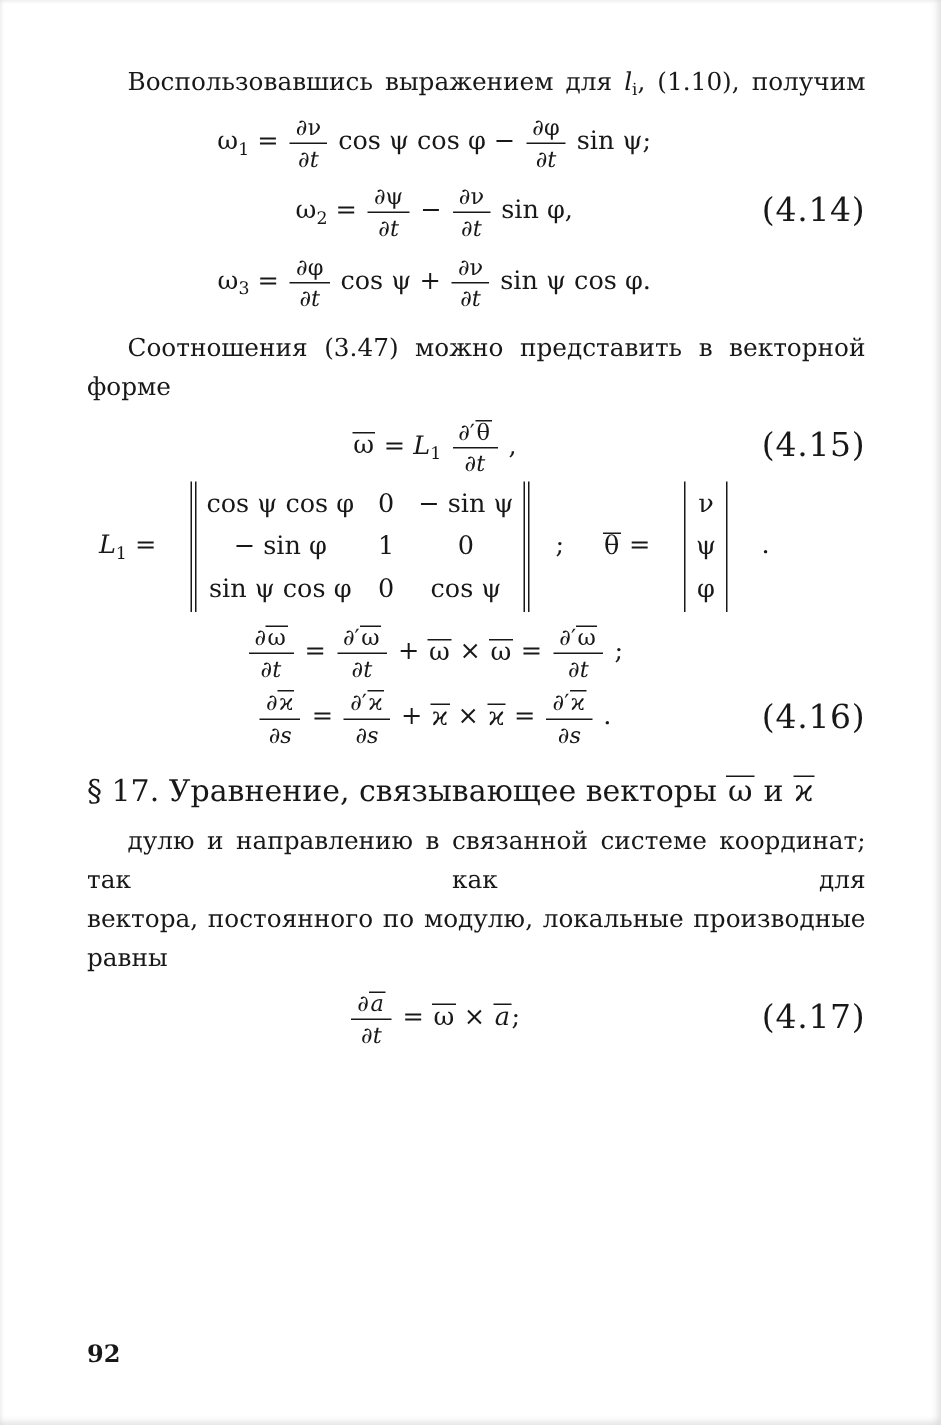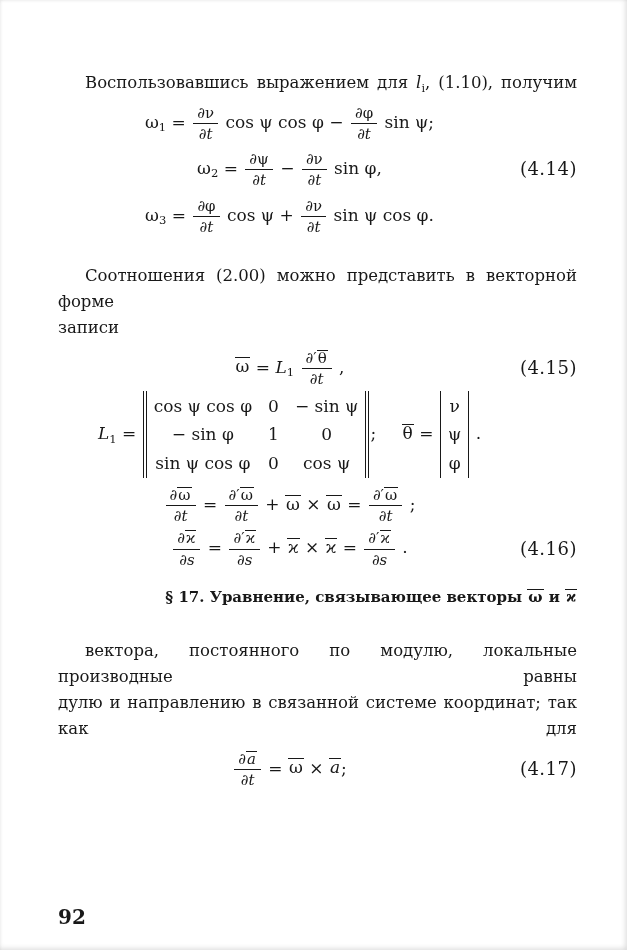--- a/index.html
+++ b/index.html
@@ -13,66 +13,66 @@
     font-family:"DejaVu Serif","Liberation Serif",serif;
     font-size:16.5px;
     line-height:26px;
     color:#181818;
     overflow:hidden;
     box-shadow:inset -3px 0 4px rgba(0,0,0,0.07), inset 0 -3px 4px rgba(0,0,0,0.07), inset 1px 1px 2px rgba(0,0,0,0.03);
   }
   .para{margin:0;}
   .para .jline{text-align:justify;text-align-last:justify;}
   .para .lline{text-align:left;}
-  .para.indent > div:first-child{text-indent:27px;margin-top:28px;}
+  .para.indent > div:first-child{text-indent:27px;}
   .p2{margin-top:12px;}
   .p3{margin-top:8px;}
   .p4{margin-top:8px;}
   i{font-style:italic;}
   sub{font-size:0.68em;line-height:0;vertical-align:-0.32em;}
   .bar{display:inline-block;line-height:0.72;border-top:1.45px solid currentColor;padding:2px 1px 0;}
   .eq{
     position:relative;
     text-align:center;
     font-size:17px;
     line-height:1.25;
     padding-right:56px;
     margin-top:8px;
   }
   .eq.tight{margin-top:5px;}
   .ebody{display:inline-block;white-space:nowrap;}
   .eqlabel{
     position:absolute;right:0;top:50%;
     transform:translateY(-50%);
-    font-size:18px;letter-spacing:0.5px;
+    font-size:22px;letter-spacing:0.5px;
   }
   .frac{
     display:inline-block;vertical-align:middle;
     text-align:center;font-size:0.88em;line-height:1.08;
     margin:0 2px;
   }
   .frac .num{display:block;border-bottom:1.3px solid currentColor;padding:1px 4px 2px;}
   .frac .den{display:block;padding:2px 4px 0;}
   .mat{
     display:inline-grid;vertical-align:middle;
     text-align:center;column-gap:16px;row-gap:2px;
-    padding:2px 7px;line-height:1.55;margin:0 1px;
+    padding:2px 7px;line-height:1.55;margin:0 17px;
   }
   .mdouble{border-left:4px double #181818;border-right:4px double #181818;}
   .msingle{border-left:1.5px solid #181818;border-right:1.5px solid #181818;}
   .mcell{text-align:center;}
   .heading{
-    text-align:right;font-weight:bold;font-size:15px;
+    text-align:left;font-weight:normal;font-size:20px;
     margin-top:16px;line-height:26px;
   }
   .where{margin-top:2px;}
   .mateq{margin-top:4px;}
   .pagenum{
-    position:absolute;left:58px;bottom:20px;
-    font-weight:bold;font-size:20px;
+    position:absolute;left:58px;bottom:34px;
+    font-weight:bold;font-size:16px;
   }
 </style>
 </head>
 <body>
 
 <div class="page">
 
   <div class="para indent">
       <div class="jline">Воспользовавшись выражением для <i>l</i><sub>i</sub>, (1.10), получим</div>
     </div>
@@ -84,22 +84,21 @@
   <div class="eq">
     <span class="ebody">ω<sub>2</sub> = <span class="frac"><span class="num">∂ψ</span><span class="den">∂<i>t</i></span></span> − <span class="frac"><span class="num">∂ν</span><span class="den">∂<i>t</i></span></span> sin φ,</span>
     <span class="eqlabel">(4.14)</span>
   </div>
 
   <div class="eq">
     <span class="ebody">ω<sub>3</sub> = <span class="frac"><span class="num">∂φ</span><span class="den">∂<i>t</i></span></span> cos ψ + <span class="frac"><span class="num">∂ν</span><span class="den">∂<i>t</i></span></span> sin ψ cos φ.</span>
   </div>
 
   <div class="para indent p2">
-      <div class="jline">Соотношения (2.00) можно представить в векторной форме</div>
-      <div class="lline">записи</div>
+      <div class="jline">Соотношения (3.47) можно представить в векторной форме</div>
     </div>
 
   <div class="eq">
     <span class="ebody"><span class="bar">ω</span> = <i>L</i><sub>1</sub> <span class="frac"><span class="num">∂′<span class="bar">θ</span></span><span class="den">∂<i>t</i></span></span> ,</span>
     <span class="eqlabel">(4.15)</span>
   </div>
 
 
   <div class="eq mateq">
     <span class="ebody"><i>L</i><sub>1</sub> = <span class="mat mdouble" style="grid-template-columns: repeat(3, auto);">
@@ -125,22 +124,22 @@
   </div>
 
   <div class="eq tight">
     <span class="ebody"><span class="frac"><span class="num">∂<span class="bar">ϰ</span></span><span class="den">∂<i>s</i></span></span> = <span class="frac"><span class="num">∂′<span class="bar">ϰ</span></span><span class="den">∂<i>s</i></span></span> + <span class="bar">ϰ</span> × <span class="bar">ϰ</span> = <span class="frac"><span class="num">∂′<span class="bar">ϰ</span></span><span class="den">∂<i>s</i></span></span> .</span>
     <span class="eqlabel">(4.16)</span>
   </div>
 
   <div class="heading">§ 17. Уравнение, связывающее векторы <span class="bar">ω</span> и <span class="bar">ϰ</span></div>
 
   <div class="para indent p4">
+      <div class="jline">дулю и направлению в связанной системе координат; так как для</div>
       <div class="jline">вектора, постоянного по модулю, локальные производные равны</div>
-      <div class="jline">дулю и направлению в связанной системе координат; так как для</div>
     </div>
 
   <div class="eq">
     <span class="ebody"><span class="frac"><span class="num">∂<span class="bar"><i>a</i></span></span><span class="den">∂<i>t</i></span></span> = <span class="bar">ω</span> × <span class="bar"><i>a</i></span>;</span>
     <span class="eqlabel">(4.17)</span>
   </div>
 
   <div class="pagenum">92</div>
 
 </div>

